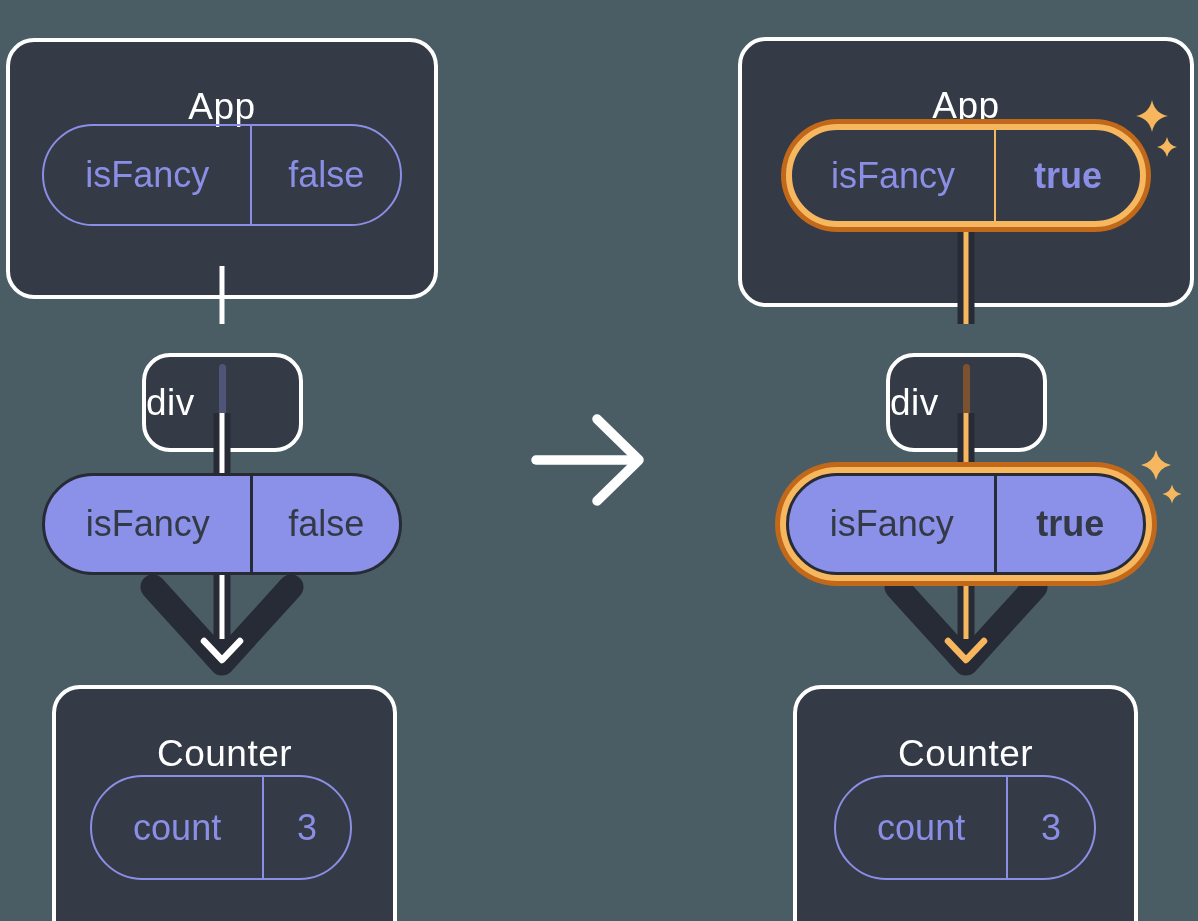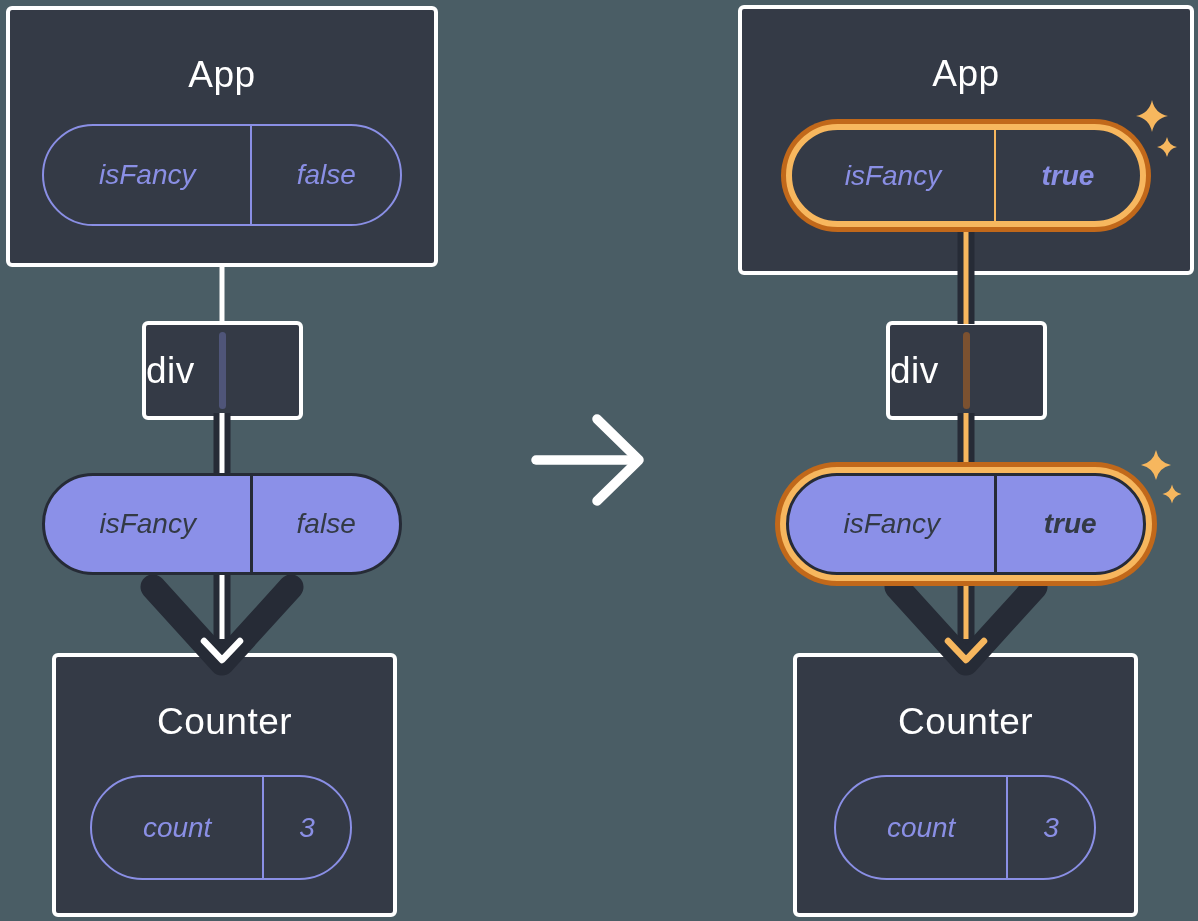--- a/index.html
+++ b/index.html
@@ -14,39 +14,40 @@
     --orangeL:#F7B75E;
   }
   html,body{margin:0;padding:0;background:var(--bg);}
   .canvas{
     position:relative;width:1198px;height:921px;overflow:hidden;
     background:var(--bg);
     font-family:"Liberation Sans", sans-serif;
   }
   .node{
     position:absolute;background:var(--node);
-    border:4px solid var(--white);border-radius:6px;
+    border:4px solid var(--white);border-radius:28px;
     box-sizing:border-box;
+    margin-top:32px;
   }
   .node-label{
     position:absolute;left:0;right:0;top:44px;
     text-align:center;color:var(--white);
     font-size:37px;font-weight:500;letter-spacing:.5px;
   }
   .divbox{display:flex;align-items:center;}
   .divbox .node-label{position:relative;top:auto;}
   .div-through{
     position:absolute;left:calc(50% - 3.5px);top:7px;bottom:7px;width:7px;border-radius:4px;
   }
   .div-through.purple{background:rgba(138,143,229,0.32);}
   .div-through.orange{background:rgba(193,104,25,0.5);}
   .connectors,.overlay{position:absolute;left:0;top:0;pointer-events:none;}
   .pill{
     position:absolute;display:flex;box-sizing:border-box;
-    border-radius:60px;font-size:28px;align-items:stretch;font-style:italic;
+    border-radius:60px;font-size:36px;align-items:stretch;
   }
   .pill__name,.pill__val{
     display:flex;align-items:center;justify-content:center;
   }
   .pill__name{width:58%;}
   .pill__val{flex:1;}
   .pill--countcell .pill__name{width:66%;}
   .pill--outline{border:2.5px solid var(--purple);color:var(--purple);}
   .pill--outline .pill__name{border-right:2.5px solid var(--purple);}
   .pill--filled{background:var(--pillfill);border:3px solid var(--arrowdark);color:var(--darktext);}

